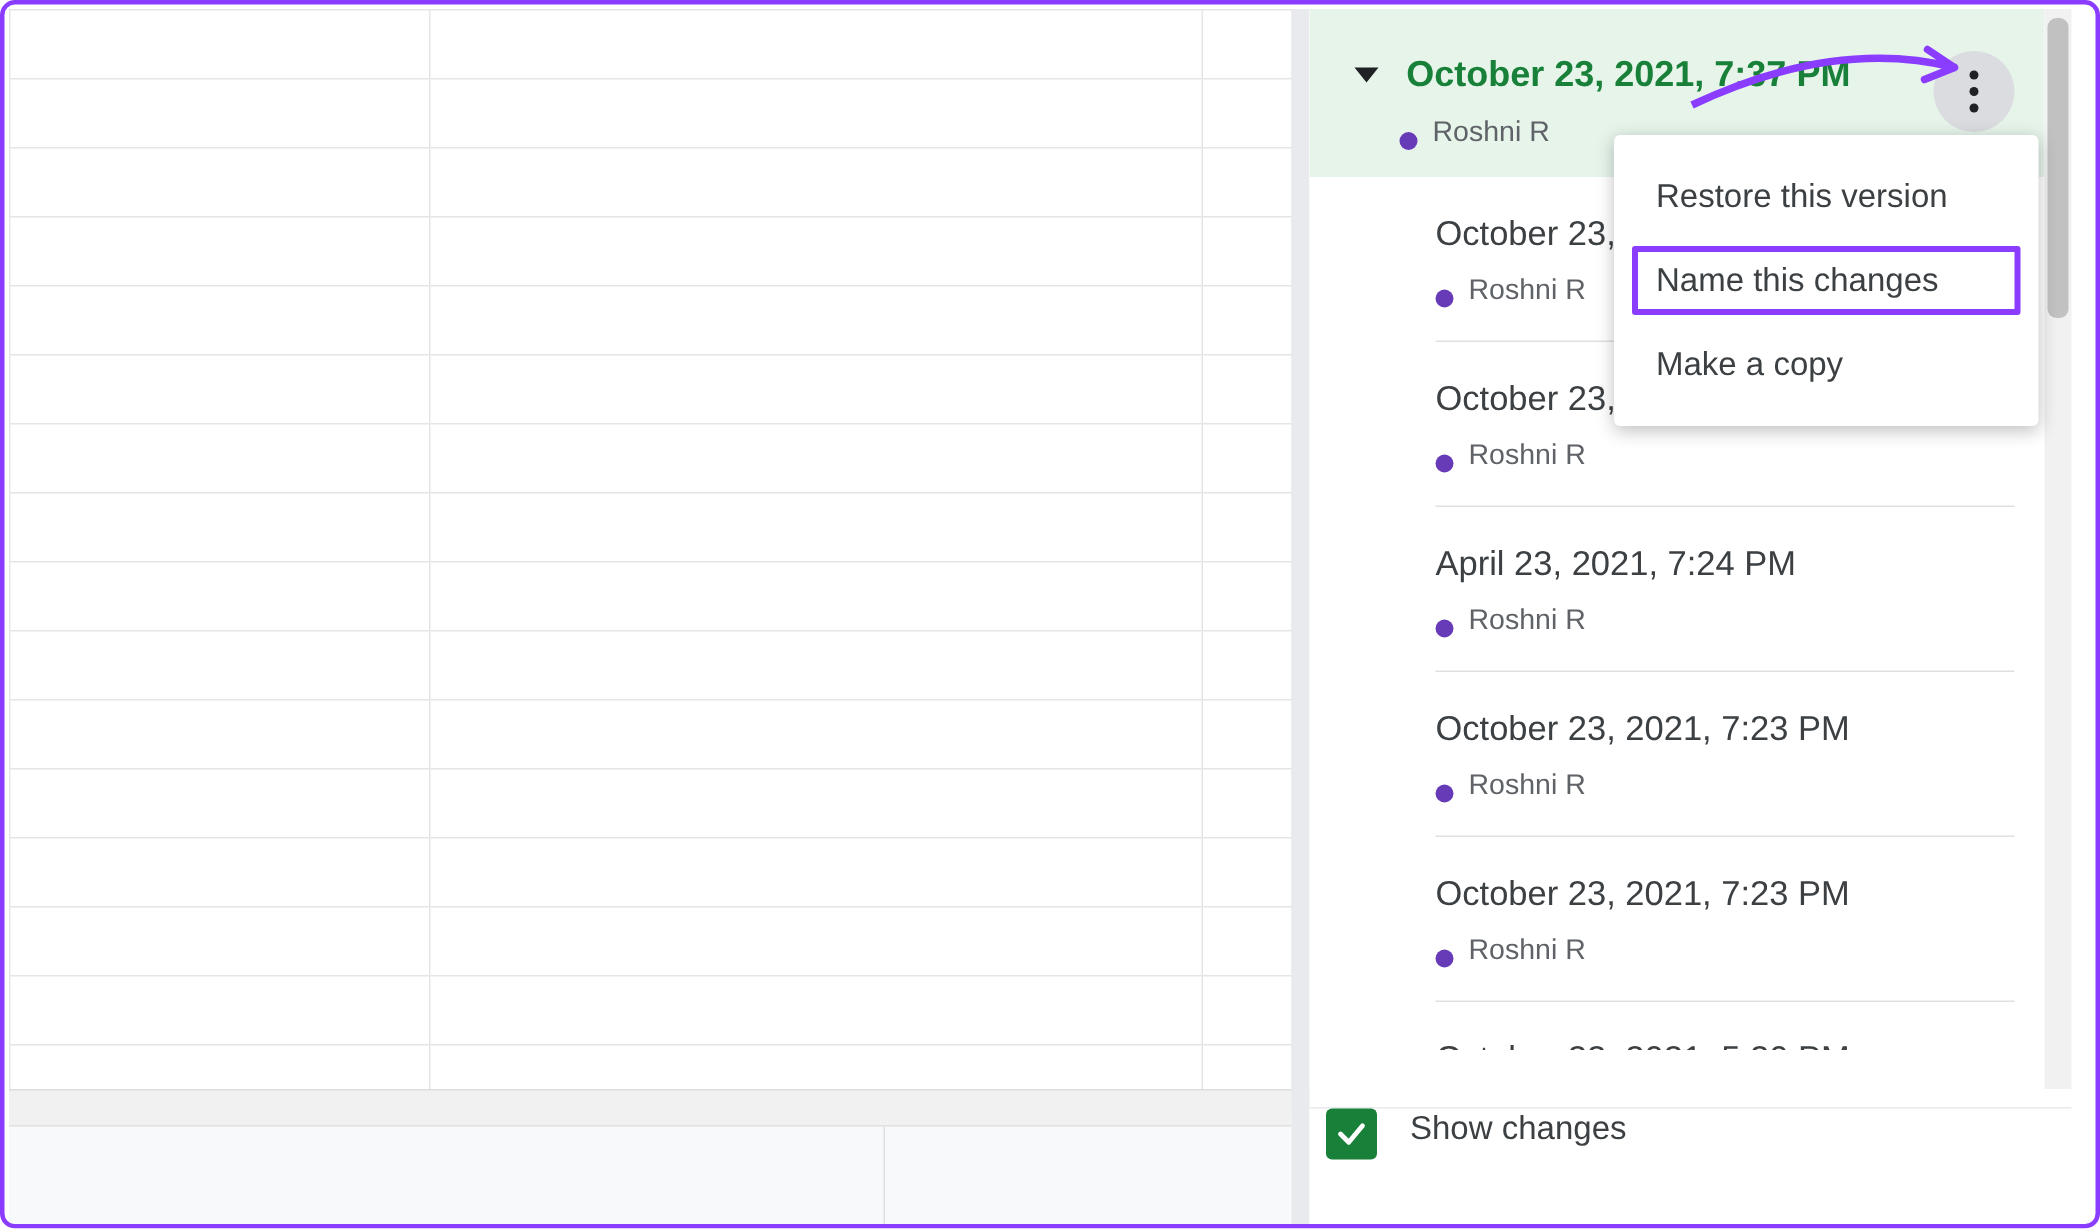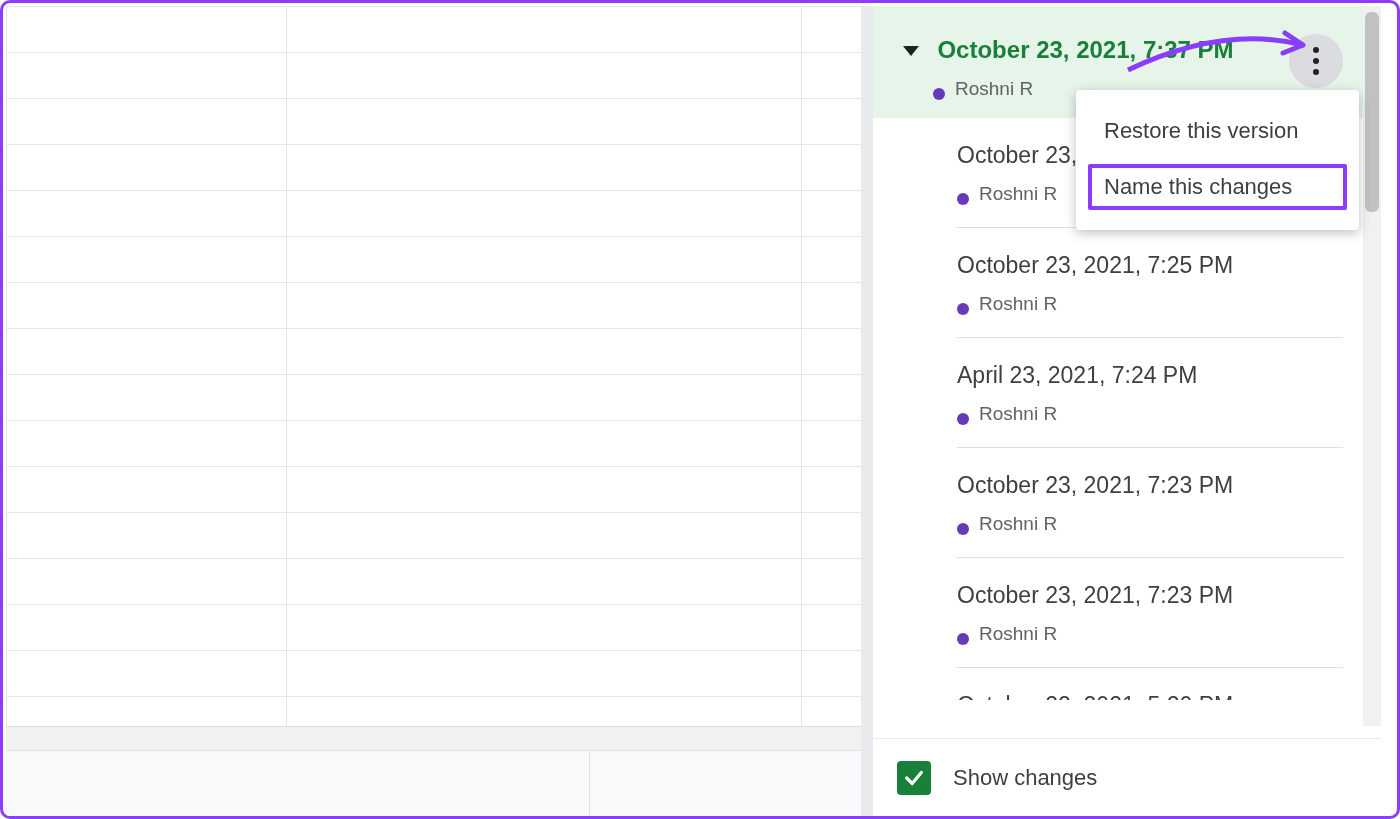--- a/index.html
+++ b/index.html
@@ -189,23 +189,23 @@
     margin: 4px 10px;
     padding: 12px 18px;
     border-radius: 4px;
   }
 
   
   .showchanges {
     position: absolute;
     left: 870px; top: 735px;
     width: 508px; height: 78px;
-    display: flex; align-items: center;
+    display: flex; align-items: flex-start;
     gap: 22px;
-    padding-left: 24px;
+    padding-left: 11px;
     background: #fff;
     border-top: 1px solid #e8eaed;
   }
   .checkbox {
     width: 34px; height: 34px;
     background: #188038;
     border-radius: 4px;
     display: flex; align-items: center; justify-content: center;
   }
   .checkbox svg { width: 22px; height: 22px; }
@@ -390,20 +390,21 @@
       <svg viewBox="0 0 24 24">
         <path d="M4 12 L10 18 L20 6" stroke="#fff" stroke-width="3.5" fill="none" stroke-linecap="round" stroke-linejoin="round"></path>
       </svg>
     </div>
     <span class="lbl">Show changes</span>
   </div>
 
   <div class="menu">
     <div class="item">Restore this version</div>
     <div class="item highlight">Name this changes</div>
+    <div class="item">Make a copy</div>
   </div>
 
   <svg class="arrow" viewBox="0 0 200 60">
     <path d="M5 55 Q100 10 180 30" stroke="#8a3dff" stroke-width="5" fill="none"></path>
     <path d="M180 30 L162 18 M180 30 L160 38" stroke="#8a3dff" stroke-width="5" fill="none" stroke-linecap="round"></path>
   </svg>
 
 </div>
 
 </body></html>

